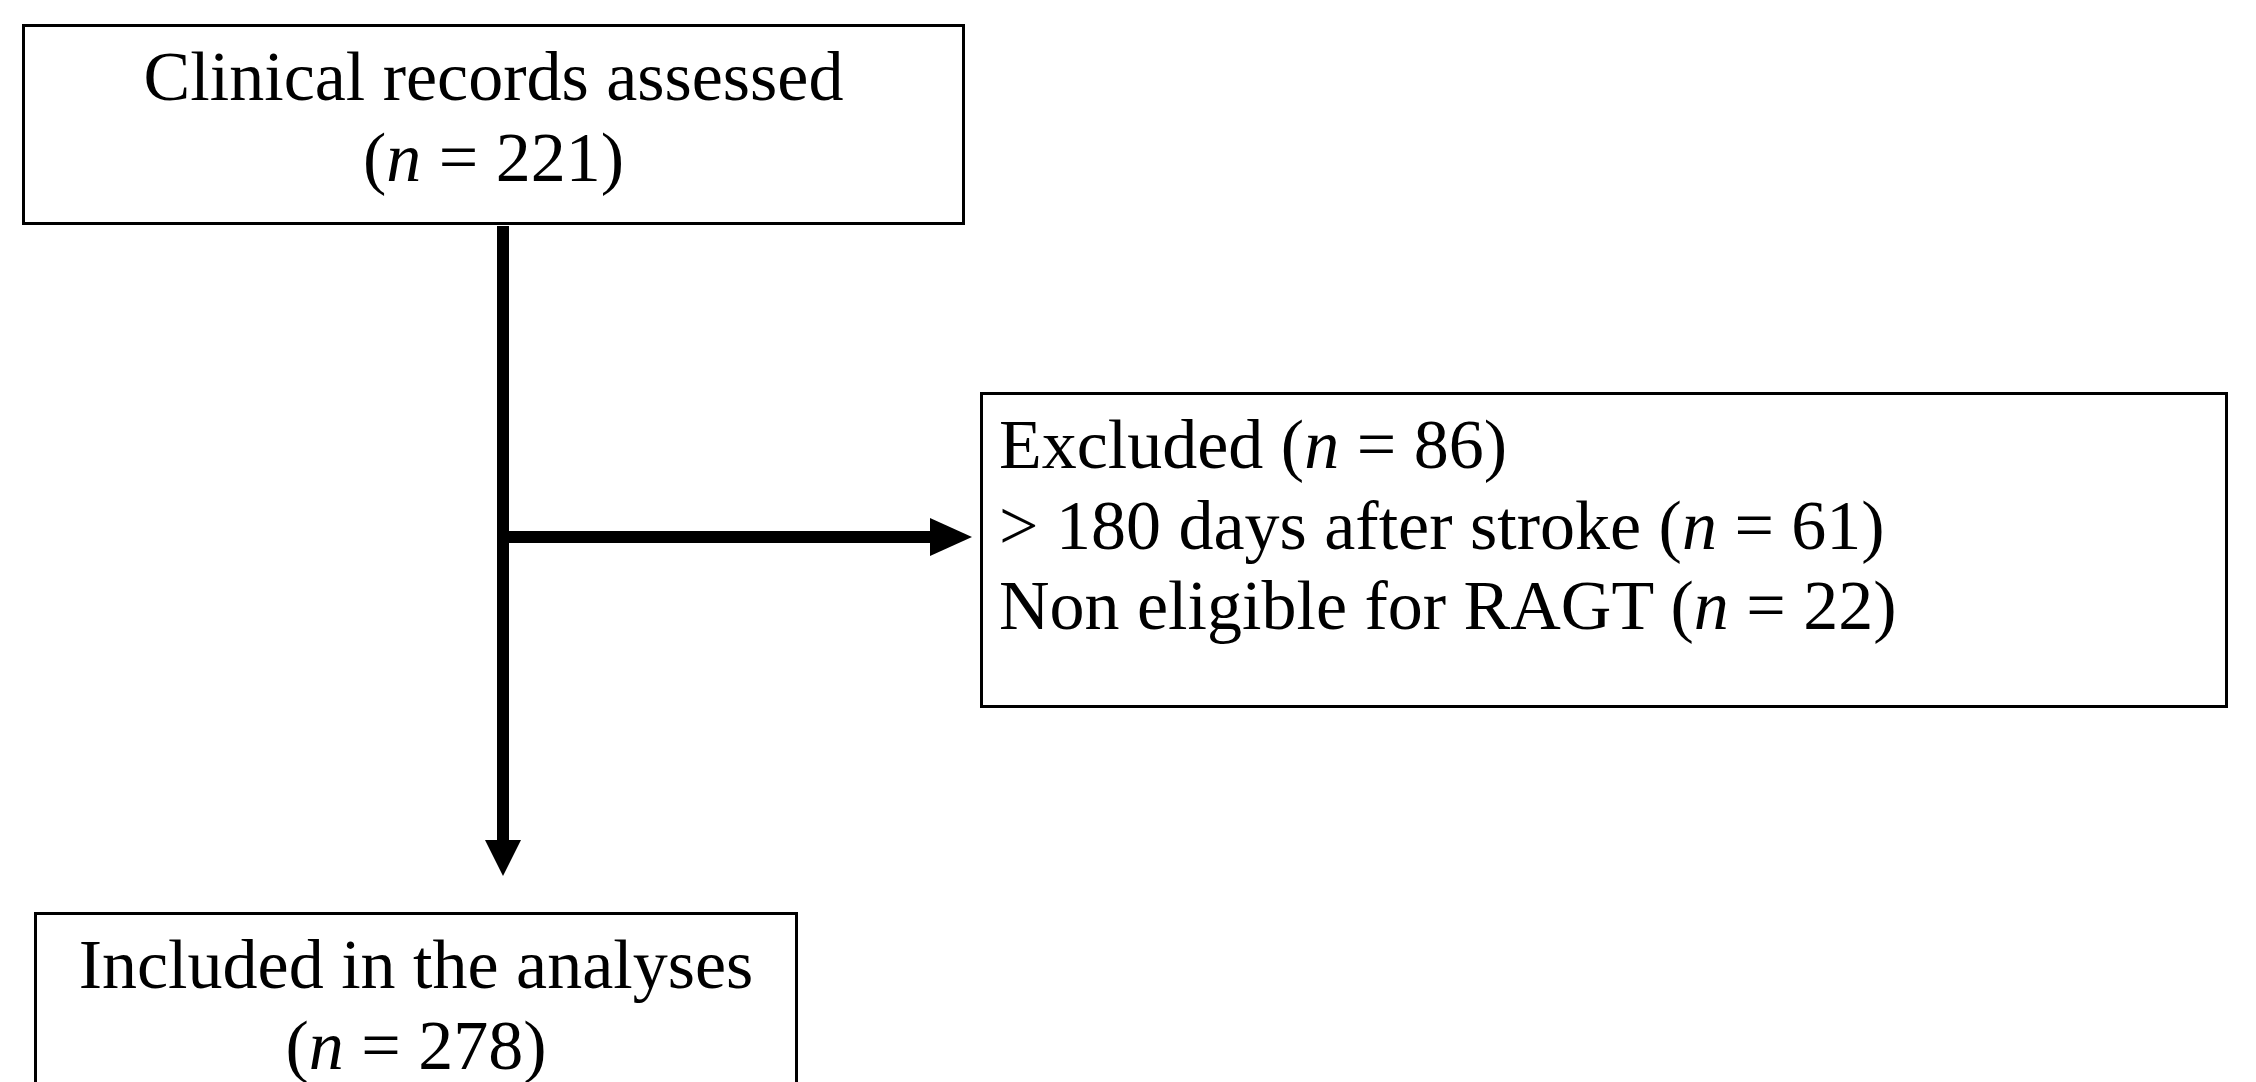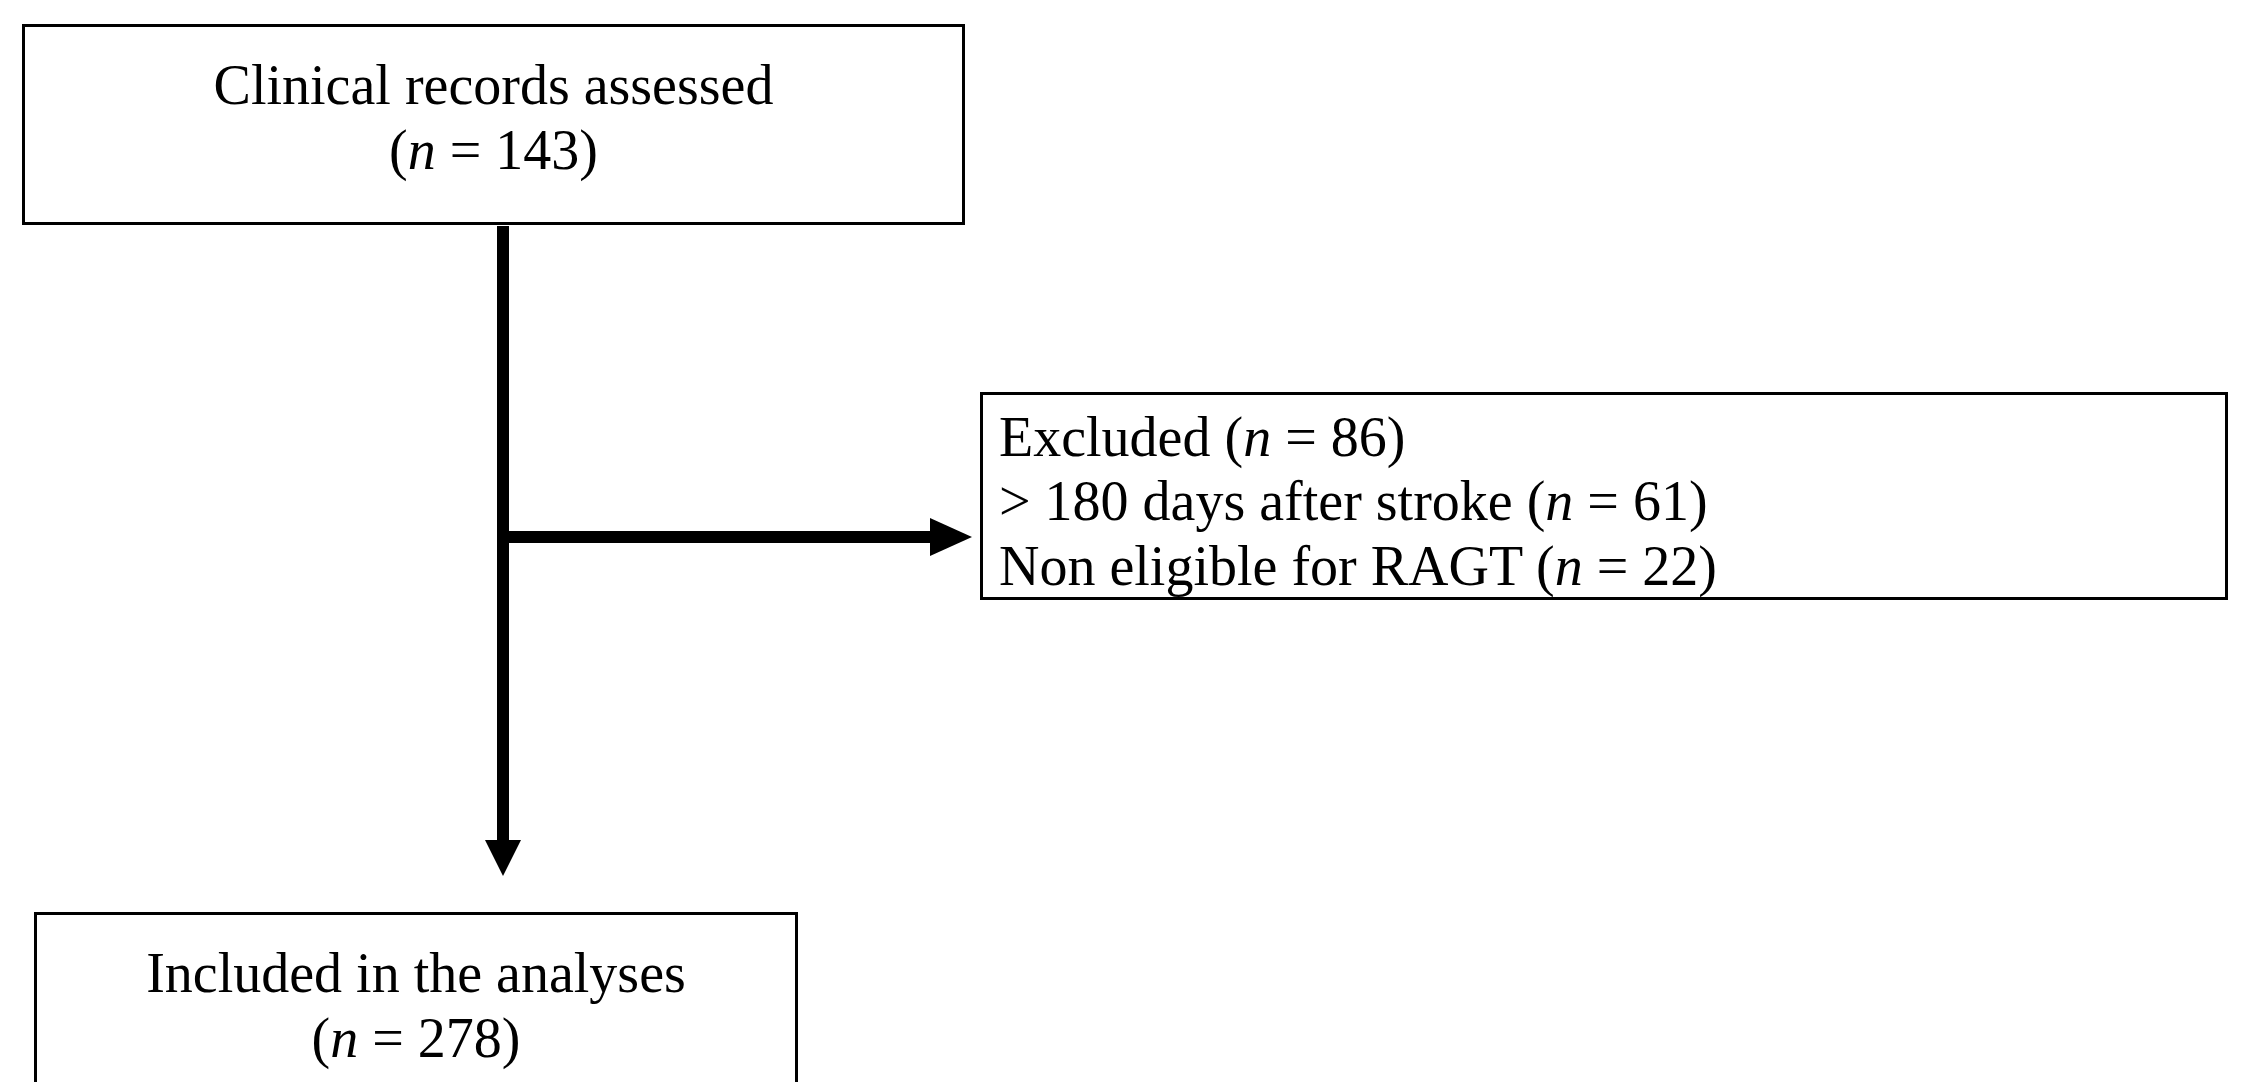--- a/index.html
+++ b/index.html
@@ -23,35 +23,35 @@
     left: 0; top: 0;
     width: 2256px; height: 1082px;
     pointer-events: none;
   }
   .connector-line { stroke: var(--arrow); stroke-width: 12; }
   .arrowhead { fill: var(--arrow); stroke: none; }
   .flow-box {
     position: absolute;
     background: var(--bg);
     border: 3px solid var(--border);
-    font-size: 56px;
+    font-size: 70px;
     line-height: 1.15;
     color: var(--ink);
   }
   .box-assessed {
     left: 22px; top: 24px;
     width: 943px; height: 201px;
     display: flex; flex-direction: column;
     align-items: center; justify-content: center;
     text-align: center;
     padding-bottom: 14px;
   }
   .box-excluded {
     left: 980px; top: 392px;
-    width: 1248px; height: 208px;
+    width: 1248px; height: 316px;
     padding: 10px 10px 0 16px;
     text-align: left;
   }
   .box-excluded .reason-line { }
   .box-included {
     left: 34px; top: 881px;
     width: 764px; height: 187px;
     display: flex; flex-direction: column;
     align-items: center; justify-content: center;
     text-align: center;
@@ -69,21 +69,21 @@
     <polygon class="arrowhead" points="485,840 521,840 503,876"></polygon>
     <line class="connector-line" x1="503" y1="537" x2="936" y2="537"></line>
     <polygon class="arrowhead" points="930,518 930,556 972,537"></polygon>
   </svg>
 
   <div class="flow-box box-assessed">
     <div>
       <span>Clinical records assessed</span>
     </div>
     <div>
-      <span>(</span><span class="nvar">n</span><span> = 143)</span>
+      <span>(</span><span class="nvar">n</span><span> = 221)</span>
     </div>
   </div>
 
   <div class="flow-box box-excluded">
     <div>
       <span>Excluded (</span><span class="nvar">n</span><span> = 86)</span>
     </div>
     <div class="reason-line">
       <span>&gt; 180 days after stroke (</span><span class="nvar">n</span><span> = 61)</span>
     </div>

